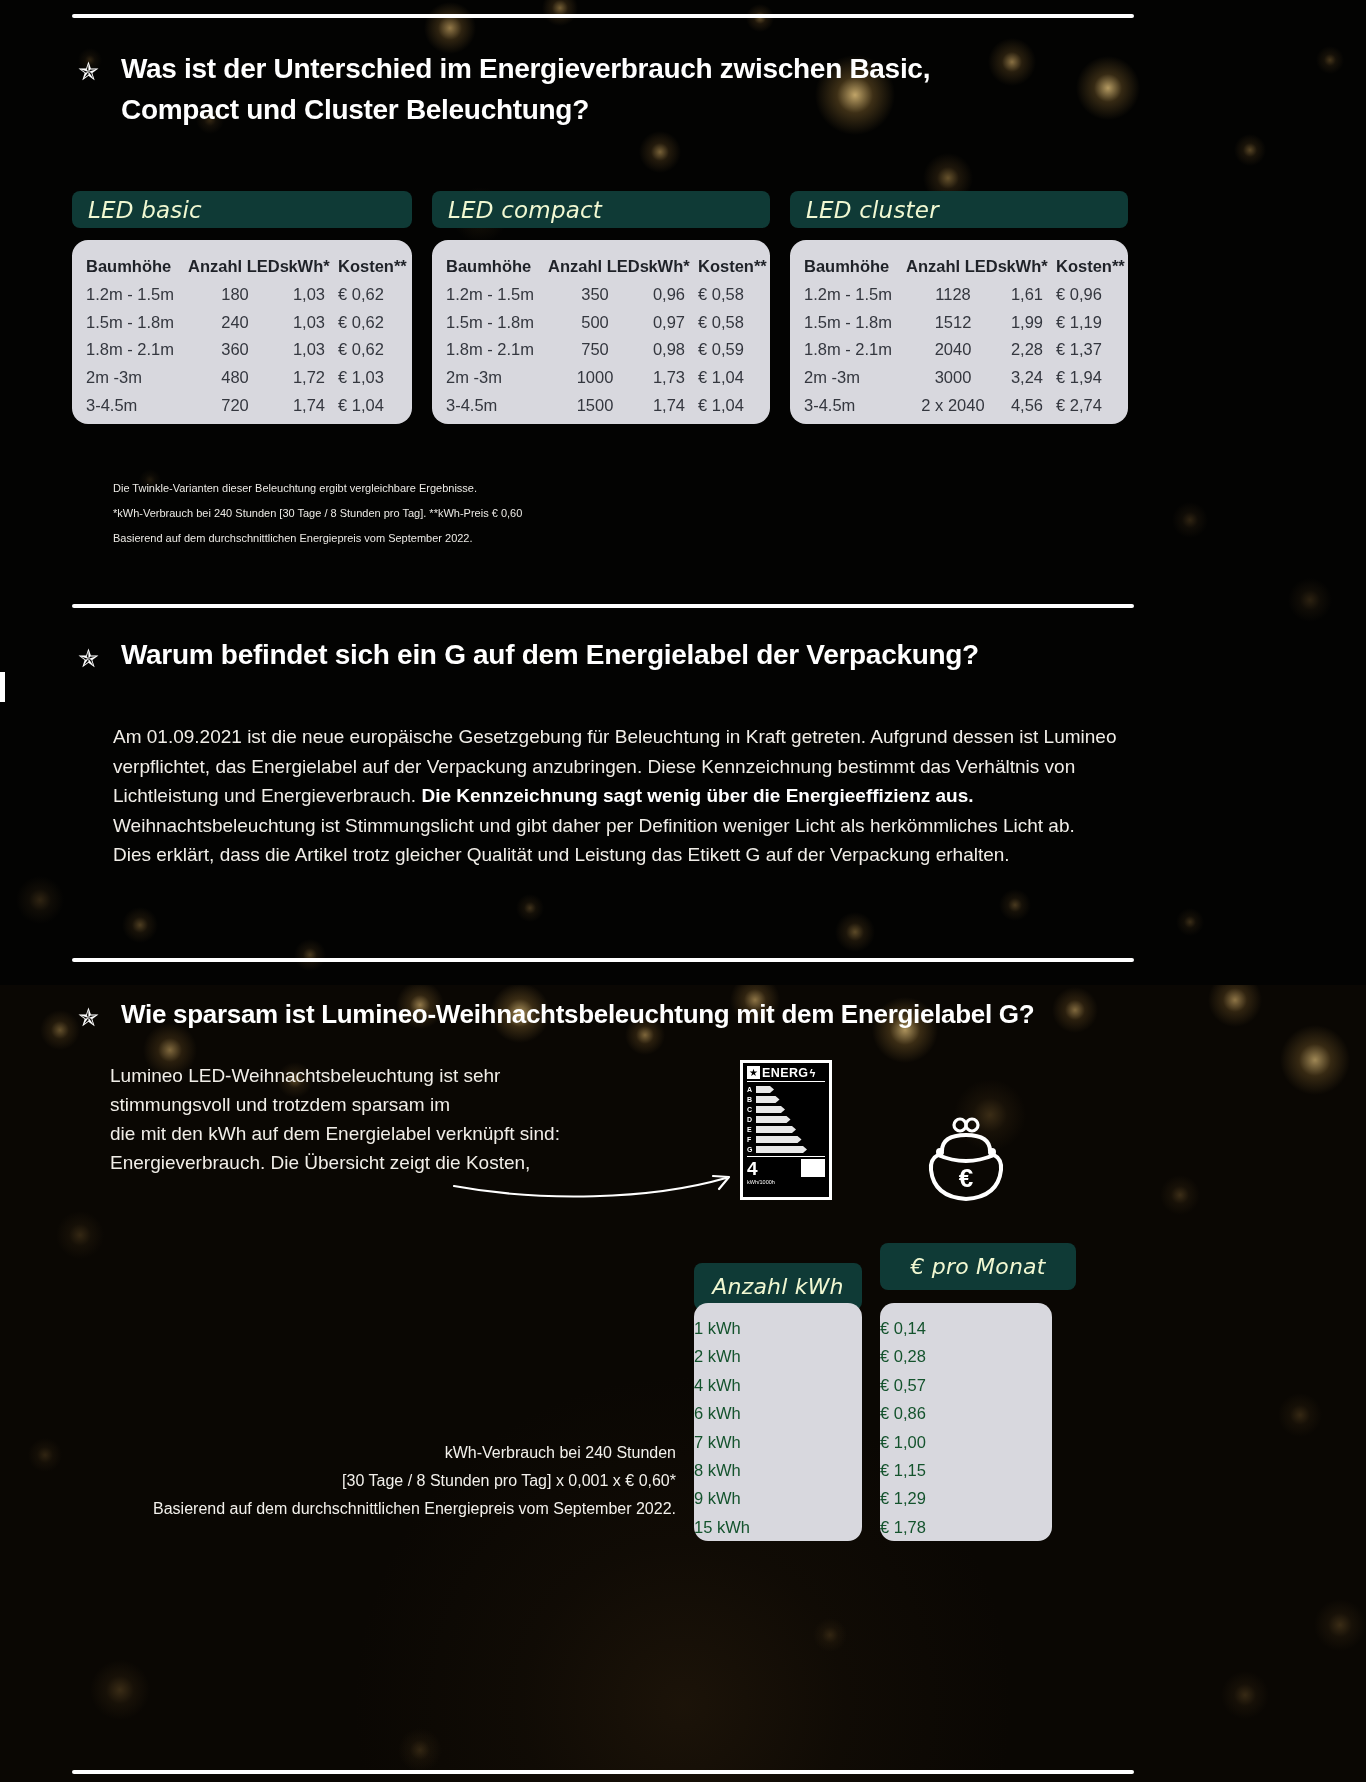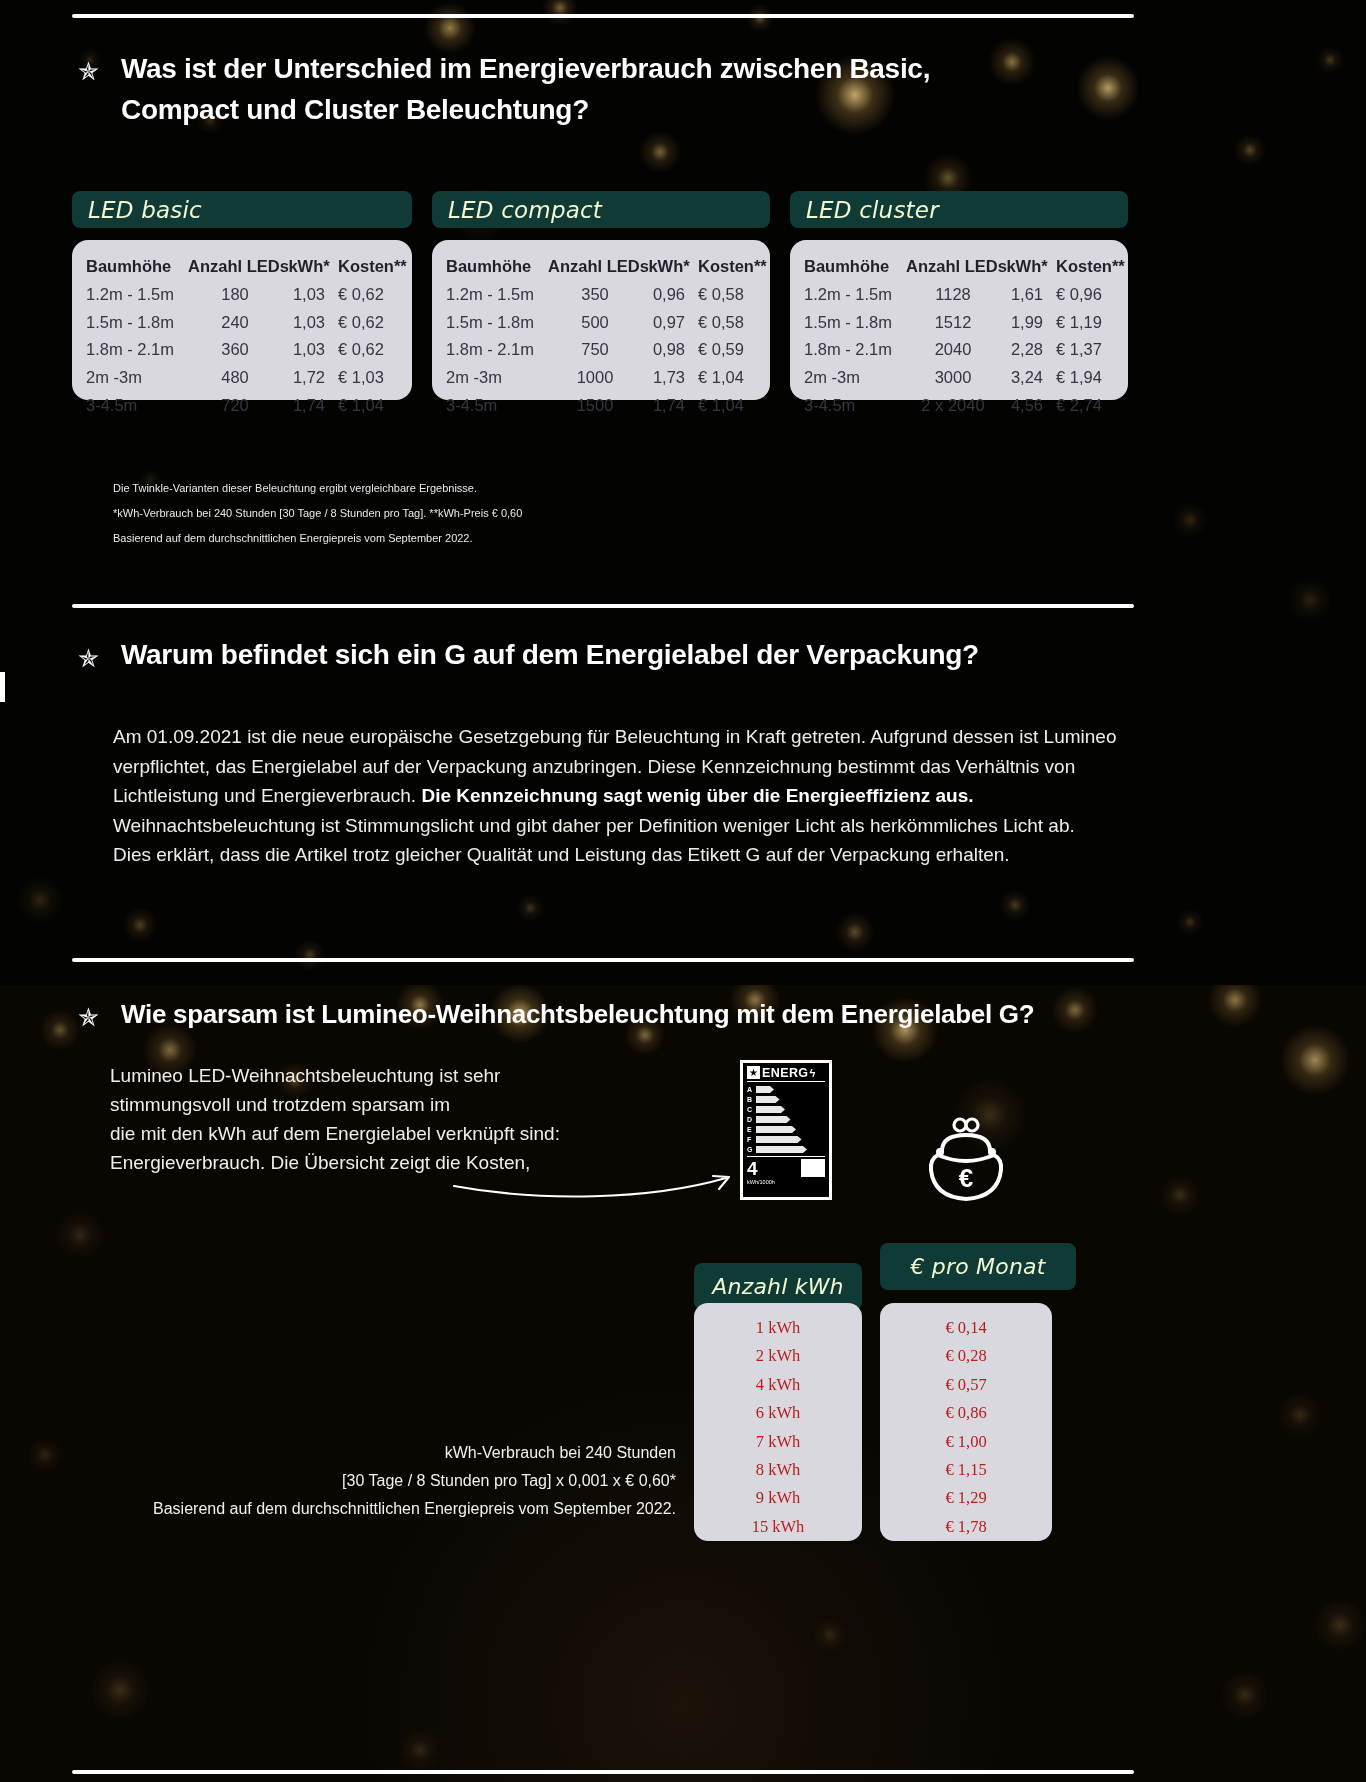--- a/index.html
+++ b/index.html
@@ -75,21 +75,21 @@
   #h1 { left:78px; top:48px; font-size:28px; line-height:41px; width:1080px; }
   #h2 { left:78px; top:636px; font-size:28px; line-height:38px; width:1080px; }
   #h3 { left:78px; top:11px; font-size:26px; line-height:36px; width:1080px; } 
 
   
   .led-table { position:absolute; top:191px; }
   .led-table .t-title { height:37px; background:#0f3a36; border-radius:8px;
       color:#f1f8d2; font-style:italic; font-weight:500; font-size:23px;
       display:flex; align-items:center; padding-left:16px; letter-spacing:.2px;
       font-family:"DejaVu Sans", sans-serif; }
-  .led-table .t-box { margin-top:12px; background:#d8d8de; border-radius:16px; height:160px;
+  .led-table .t-box { margin-top:12px; background:#d8d8de; border-radius:16px; height:184px;
       display:grid; grid-template-columns:102px 94px 54px 80px; align-content:start;
       padding:13px 4px 0 14px; }
   .led-table .t-box > div { font-size:16.5px; line-height:27.8px; color:#34373f; white-space:nowrap; }
   .led-table .t-box .th { font-weight:700; color:#1f2228; }
   .led-table .t-box .c1 { text-align:center; }
   .led-table .t-box .c2 { text-align:center; }
   .led-table .t-box .c3 { text-align:left; padding-left:2px; }
   #table0 { left:72px;  width:340px; }
   #table1 { left:432px; width:338px; }
   #table2 { left:790px; width:338px; }
@@ -127,21 +127,21 @@
 
   
   .mini-title { position:absolute; top:258px; height:47px; background:#0f3a36; border-radius:8px;
       color:#f1f8d2; font-style:italic; font-weight:500; font-size:22px;
       display:flex; align-items:center; justify-content:center; letter-spacing:.2px;
       font-family:"DejaVu Sans", sans-serif; }
   #kwhTitle  { left:694px; width:168px;margin-top:20px; }
   #costTitle { left:880px; width:196px; }
   .mini-box { position:absolute; top:318px; height:238px; background:#d8d8de; border-radius:14px;
       padding-top:11px; }
-  .mini-box > div { text-align:center; font-size:16.5px; line-height:28.4px; color:#b91c1c;font-family:Liberation Serif, serif; }
+  .mini-box > div { font-size:16.5px; line-height:28.4px; color:#14532d; }
   #kwhBox  { left:694px; width:168px; }
   #costBox { left:880px; width:172px; }
 
   .note2 { position:absolute; left:110px; top:454px; width:566px; text-align:right;
       font-size:16px; line-height:28px; color:#f3f1ec; }
 </style>
 </head>
 <body>
 
 <div class="page">

